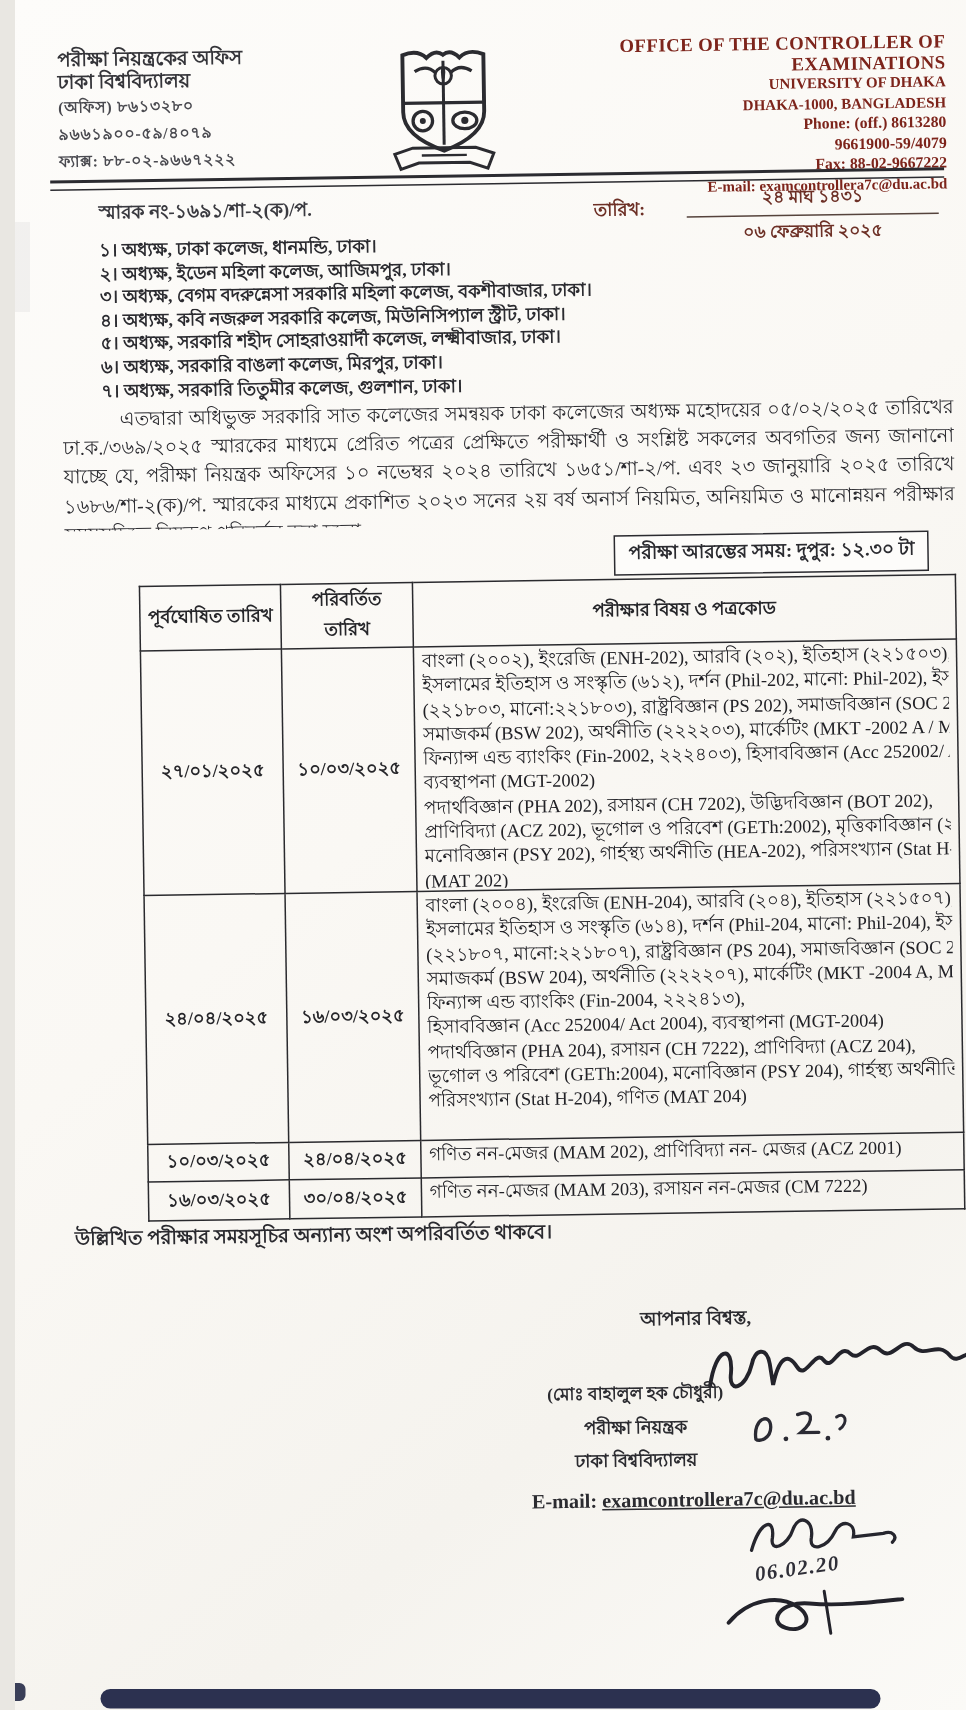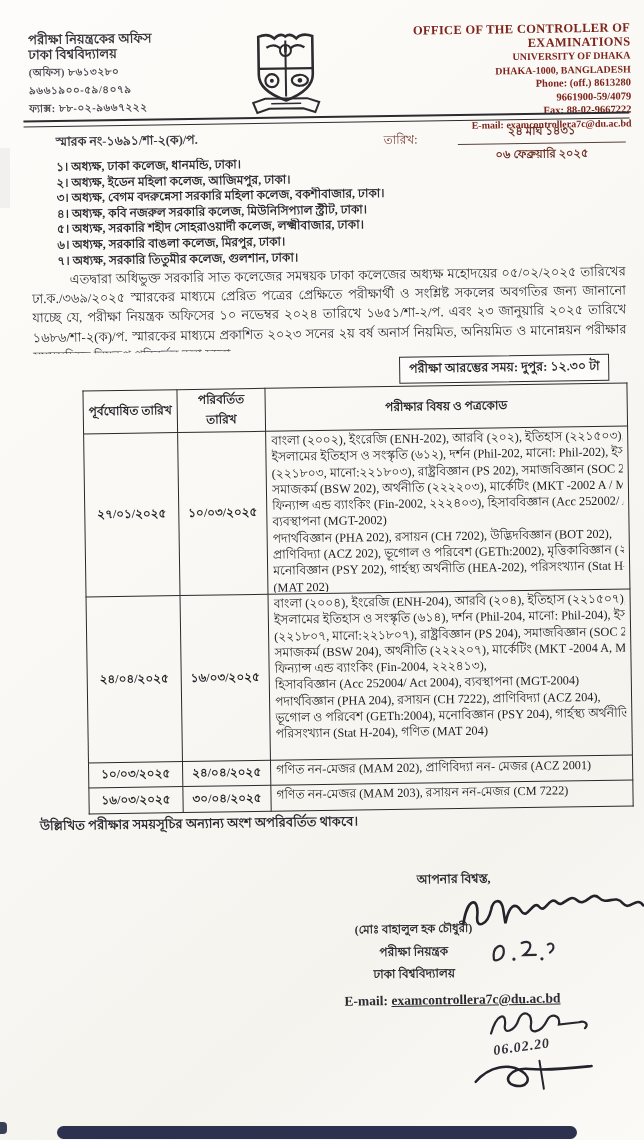--- a/index.html
+++ b/index.html
@@ -4,20 +4,21 @@
 <style>
   html,body{margin:0;padding:0;}
   body{
     width:644px;height:1140px;overflow:hidden;position:relative;
     font-family:"Liberation Serif","DejaVu Serif",serif;
     background:#e9e7e2;
   }
   .paper{
     position:absolute;inset:0;overflow:hidden;
     background:linear-gradient(140deg,#fdfcfa 0%,#faf8f4 45%,#f5f3ee 75%,#fbfaf7 100%);
+    margin-left:10px;
   }
   .sheet{
     position:absolute;inset:0;
     transform:rotate(-0.85deg);
     transform-origin:322px 560px;
     color:#26262a;
   }
   
   .hdr-left{position:absolute;top:28px;left:36px;width:215px;line-height:15px;}
   .hdr-left .b1{font-weight:bold;font-size:13px;color:#35353a;}
@@ -26,21 +27,21 @@
   .emblem{position:absolute;top:30px;left:252px;width:82px;height:92px;}
   .hdr-right{position:absolute;top:26px;right:6px;width:270px;text-align:right;color:#7d241b;line-height:13.5px;}
   .hdr-right .t1{font-weight:bold;font-size:12.5px;letter-spacing:.3px;}
   .hdr-right .t2{font-size:10px;font-weight:bold;}
   .hdr-right .t3{font-size:10.5px;font-weight:bold;}
   .rule{position:absolute;top:116px;left:30px;right:8px;height:4px;
         border-top:2.5px solid #2b2b30;border-bottom:1.2px solid #2b2b30;}
   
   .memo{position:absolute;top:129px;left:62px;font-size:12.5px;font-weight:bold;color:#3a3a40;}
   .dateblock{position:absolute;top:126px;right:8px;width:250px;}
-  .date-label{position:absolute;left:4px;top:6px;font-size:12px;font-weight:normal;color:#6d3026;}
+  .date-label{position:absolute;left:16px;top:6px;font-size:12px;font-weight:bold;color:#6d3026;}
   .date-stack{position:absolute;right:4px;top:0;width:168px;text-align:center;color:#6d3026;font-weight:bold;font-size:11.5px;}
   .date-stack .top{border-bottom:1.3px solid #55433c;padding-bottom:1px;}
   .date-stack .bot{padding-top:2px;}
   
   .recipients{position:absolute;top:156px;left:62px;width:520px;font-size:12px;font-weight:600;
               line-height:15.6px;color:#2b2b30;}
   .recipients div{white-space:pre;overflow:hidden;}
   
   .para{position:absolute;top:266px;left:36px;width:594px;height:84px;overflow:hidden;
         font-size:13px;line-height:19.2px;text-align:justify;text-indent:38px;color:#2b2b30;}

